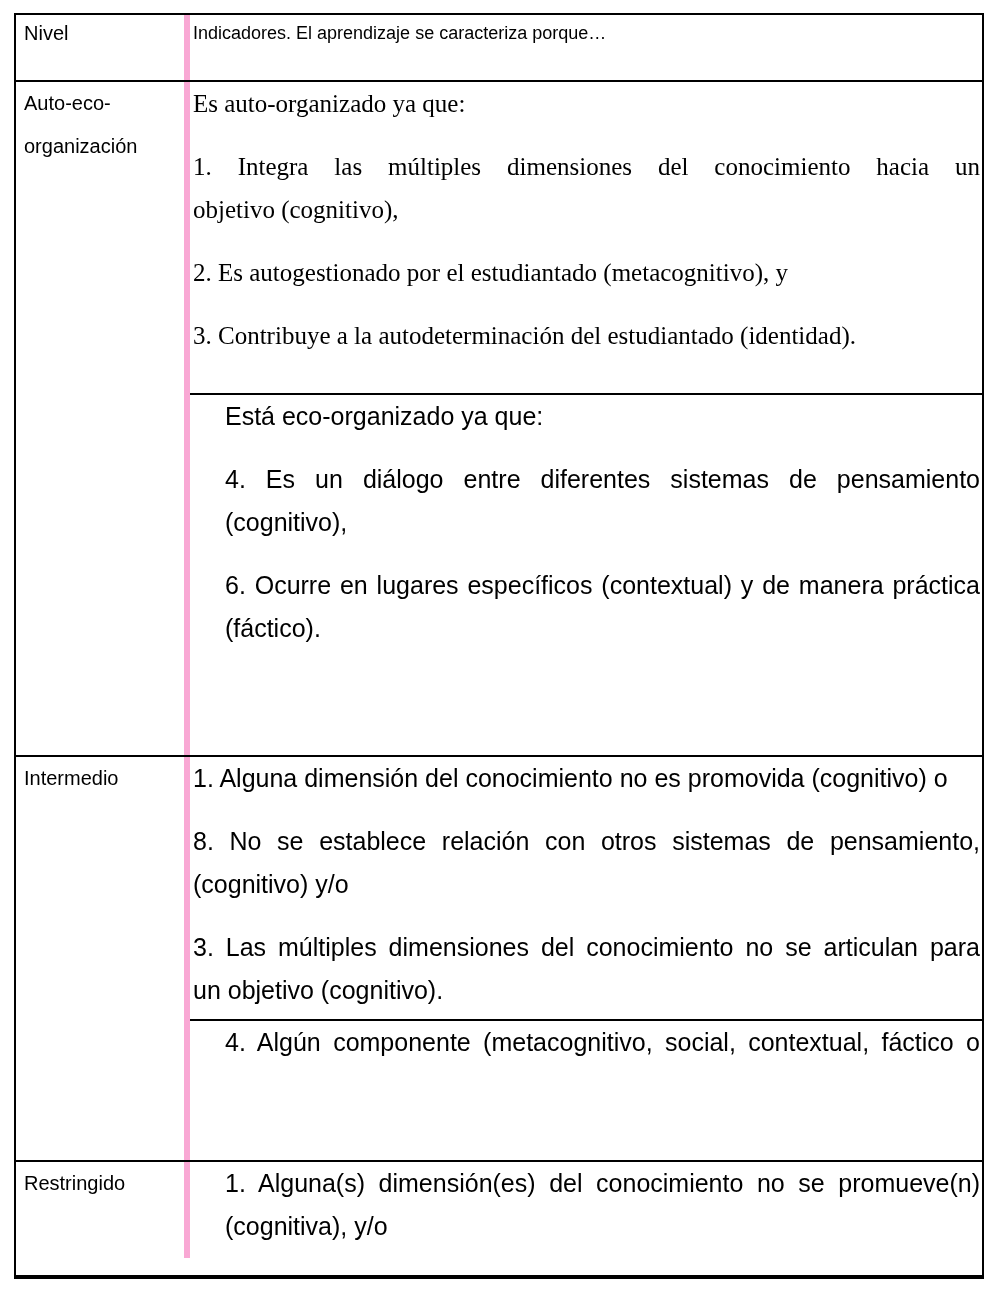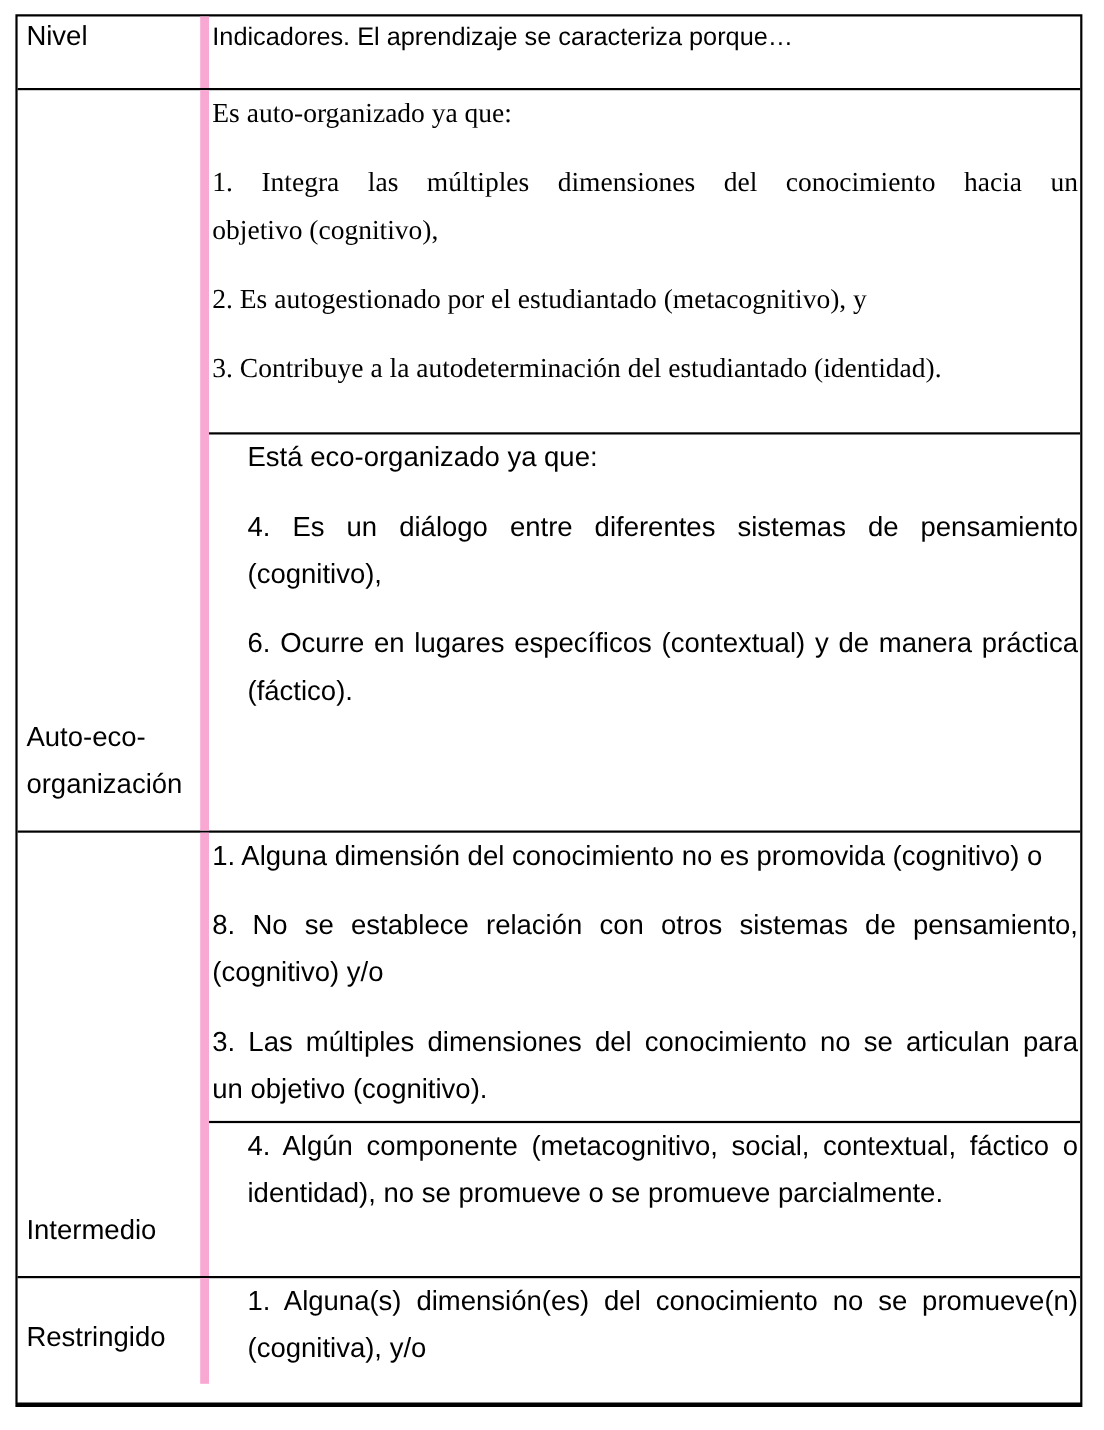--- a/index.html
+++ b/index.html
@@ -13,30 +13,30 @@
     display:flex; flex-direction:column;
   }
   .row { display:flex; box-sizing:border-box; border-bottom:2px solid #000; flex:0 0 auto; }
   .row:last-child { border-bottom:none; }
   .row-header { height:67px; }
   .row-r1 { height:675px; }
   .row-r2 { height:405px; }
   .row-r3 { height:96px; }
 
   .lvl {
-    width:174px; box-sizing:border-box; border-right:8px solid #f9a8d4;
-    font-size:25px; line-height:43px; padding-left:8px; padding-right:4px;
+    width:174px; box-sizing:border-box; border-right:6px solid #f9a8d4;
+    font-size:20px; line-height:43px; padding-left:8px; padding-right:4px;
     overflow:hidden; flex:0 0 auto;
   }
-  .lvl.center { display:flex; align-items:flex-end; }
+  .lvl.center { display:flex; align-items:flex-start; }
   .lvl-inner { margin-bottom:20px; }
 
   .hcell-ind {
     flex:1; box-sizing:border-box; overflow:hidden;
-    font-size:23px; line-height:34px; padding:1px 2px 4px 3px;
+    font-size:18px; line-height:34px; padding:1px 2px 4px 3px;
   }
   .hcell-lvl { line-height:34px; padding-top:1px; }
 
   .ind { flex:1; display:flex; flex-direction:column; box-sizing:border-box; overflow:hidden; }
   .sec {
     box-sizing:border-box; border-bottom:2px solid #000; overflow:hidden;
     font-size:25px; line-height:43px; padding:0 2px 0 3px; flex:0 0 auto;
   }
   .sec:last-child { border-bottom:none;margin-left:32px; }
   .sec-a1 { height:313px;font-family:Liberation Serif, serif; }
@@ -114,21 +114,20 @@
               <div class="ln">(cognitivo) y/o</div>
             </div>
             <div class="para">
               <div class="ln j">3. Las múltiples dimensiones del conocimiento no se articulan para</div>
               <div class="ln">un objetivo (cognitivo).</div>
             </div>
           </div>
         <div class="sec sec-b2">
             <div class="para">
               <div class="ln j">4. Algún componente (metacognitivo, social, contextual, fáctico o</div>
-              <div class="ln">identidad), no se promueve o se promueve parcialmente.</div>
             </div>
           </div>
       </div>
     </div>
 
     <div class="row row-r3">
       <div class="lvl center">
         <div class="lvl-inner">Restringido</div>
       </div>
       <div class="ind">

